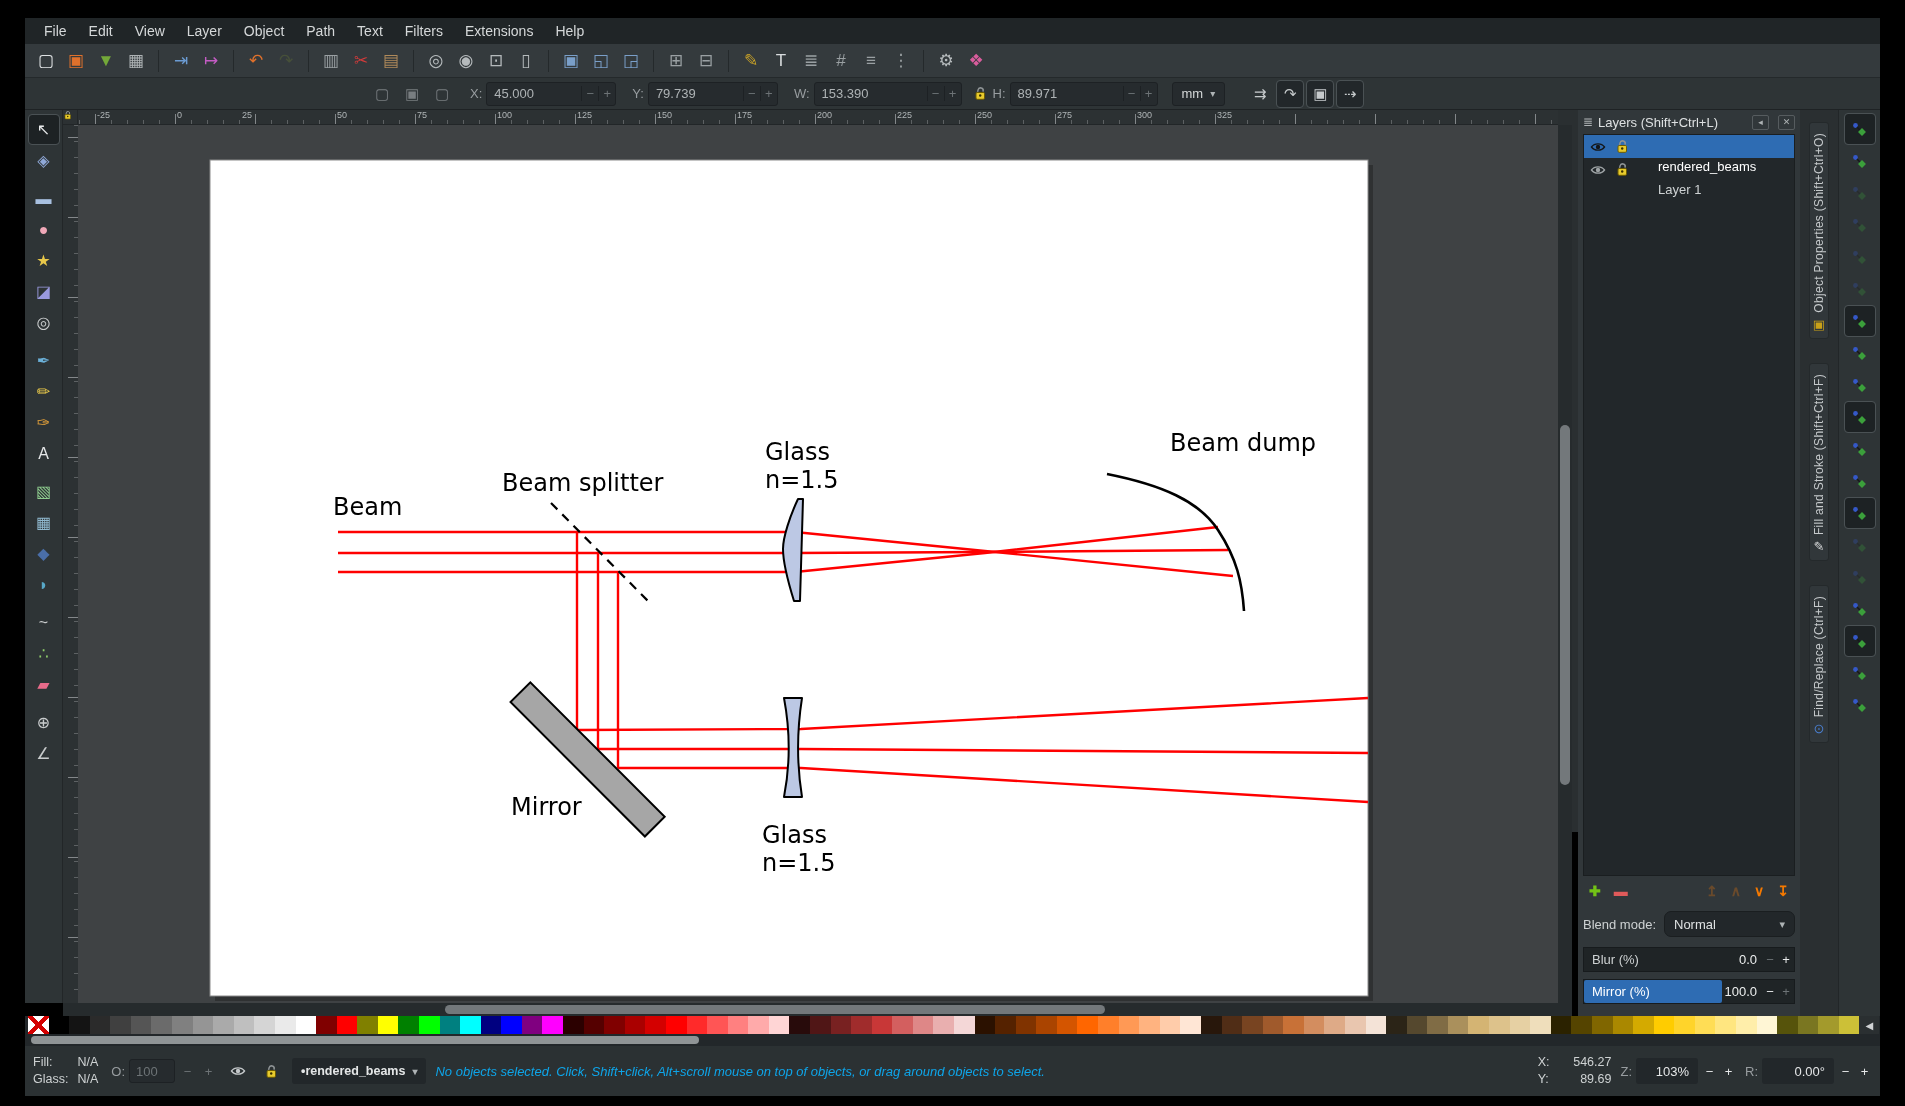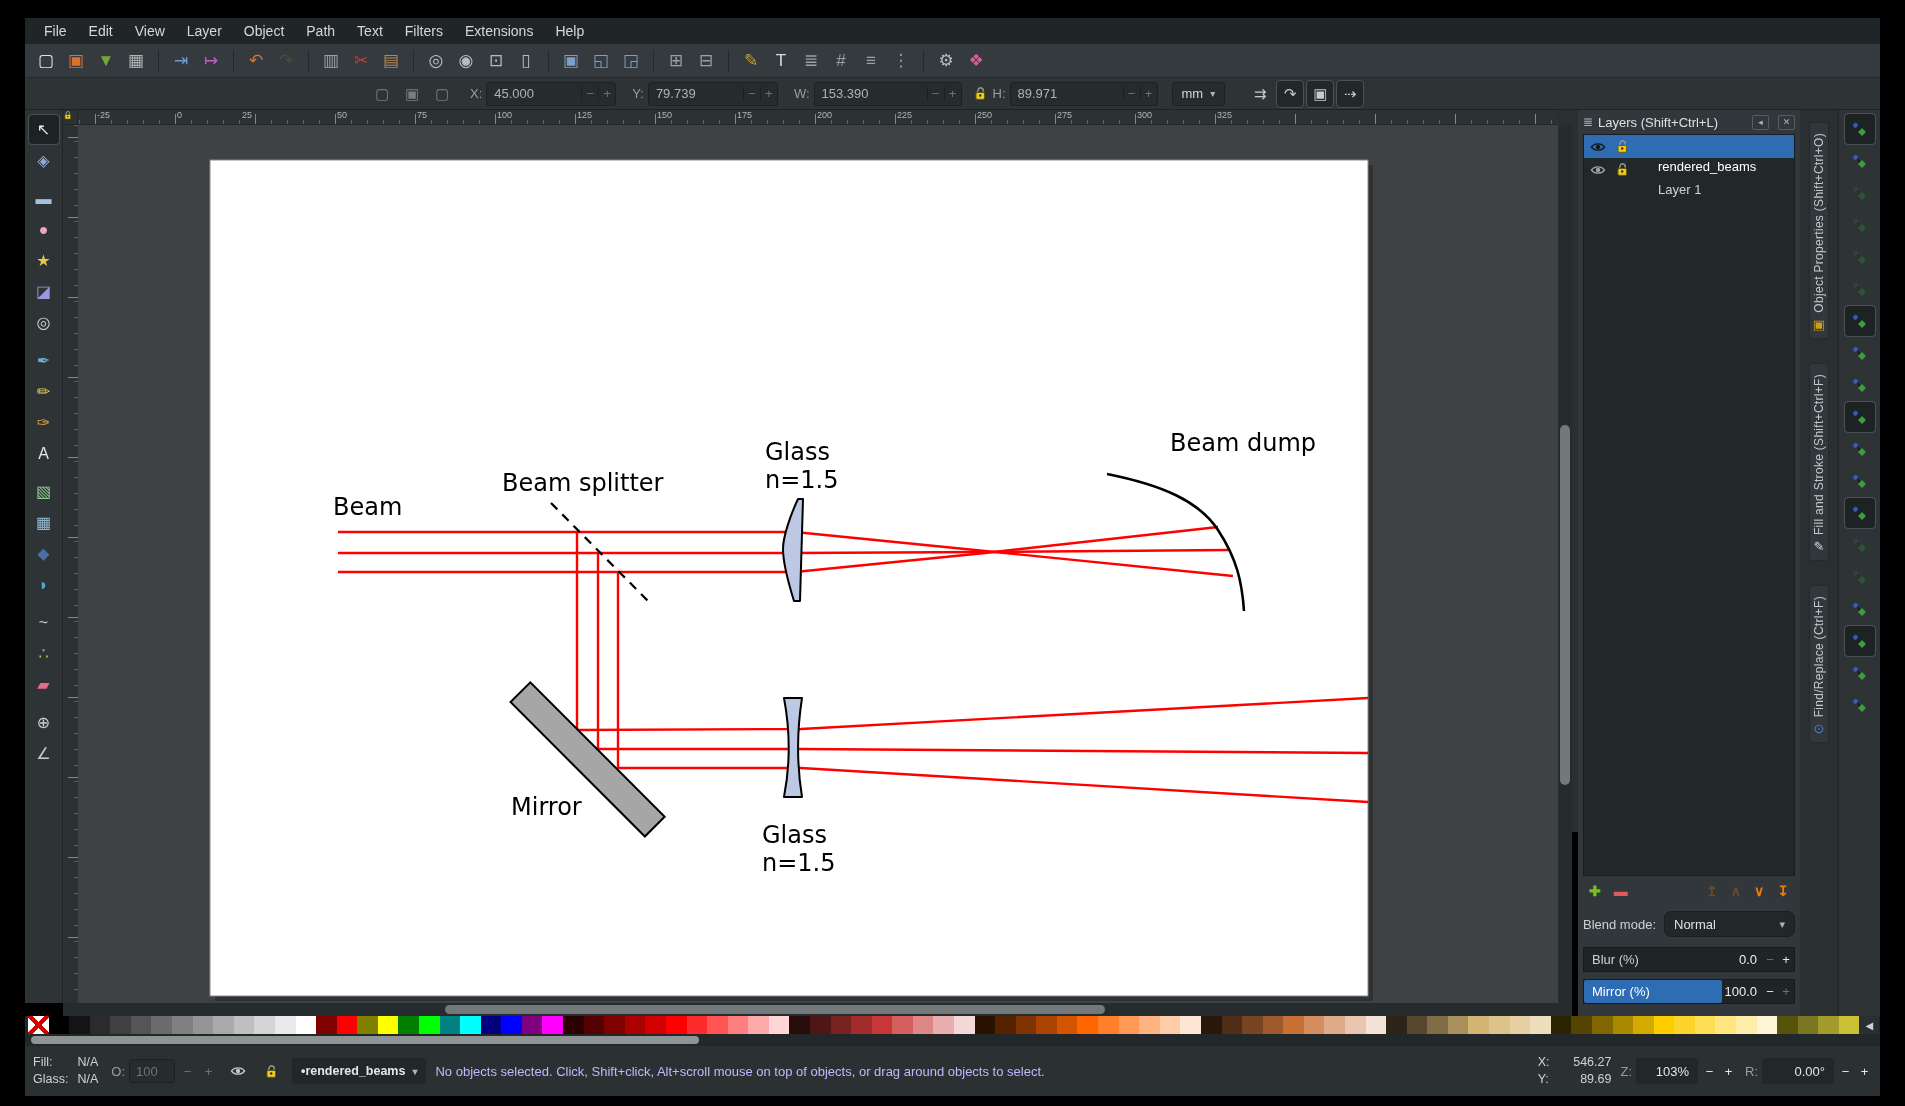--- a/index.html
+++ b/index.html
@@ -126,21 +126,21 @@
              display:flex;align-items:center;gap:9px;padding:0 8px;font-size:13px;color:#ced2d3;}
   .fs{display:grid;grid-template-columns:auto auto;column-gap:9px;font-size:12.5px;line-height:1.4;}
   #o-group{display:flex;align-items:center;gap:4px;margin-left:4px;}
   #o-box{width:46px;height:24px;background:#262b2e;border:1px solid #1d2124;border-radius:3px;
          display:flex;align-items:center;padding-left:6px;color:#6d7376;}
   #o-group .spin{border:none;}
   .sb-icon-btn{width:24px;height:24px;display:flex;align-items:center;justify-content:center;}
   #layer-dd{height:26px;background:#22272a;border-radius:3px;display:flex;align-items:center;gap:7px;
             padding:0 9px;color:#e4e6e7;font-size:12.5px;font-weight:bold;}
   #layer-dd .caret{font-size:10px;color:#aeb3b5;}
-  #status-msg{flex:1;white-space:nowrap;overflow:hidden;text-overflow:ellipsis;color:#c4b5fd;}
+  #status-msg{flex:1;white-space:nowrap;overflow:hidden;text-overflow:ellipsis;color:#0ea5e9;font-style:italic;}
   .xy{display:grid;grid-template-columns:auto 56px;column-gap:6px;font-size:12.5px;line-height:1.4;}
   .xy .xyv{text-align:right;}
   .zr{display:flex;align-items:center;gap:4px;}
   .sbox{height:26px;background:#22272a;border-radius:3px;display:flex;align-items:center;
         justify-content:flex-end;padding:0 9px;color:#e4e6e7;}
   #z-box{width:62px;} #r-box{width:72px;}
   .zr .spin{border:none;color:#e8eaeb;width:15px;}
 </style>
 </head>
 <body>

